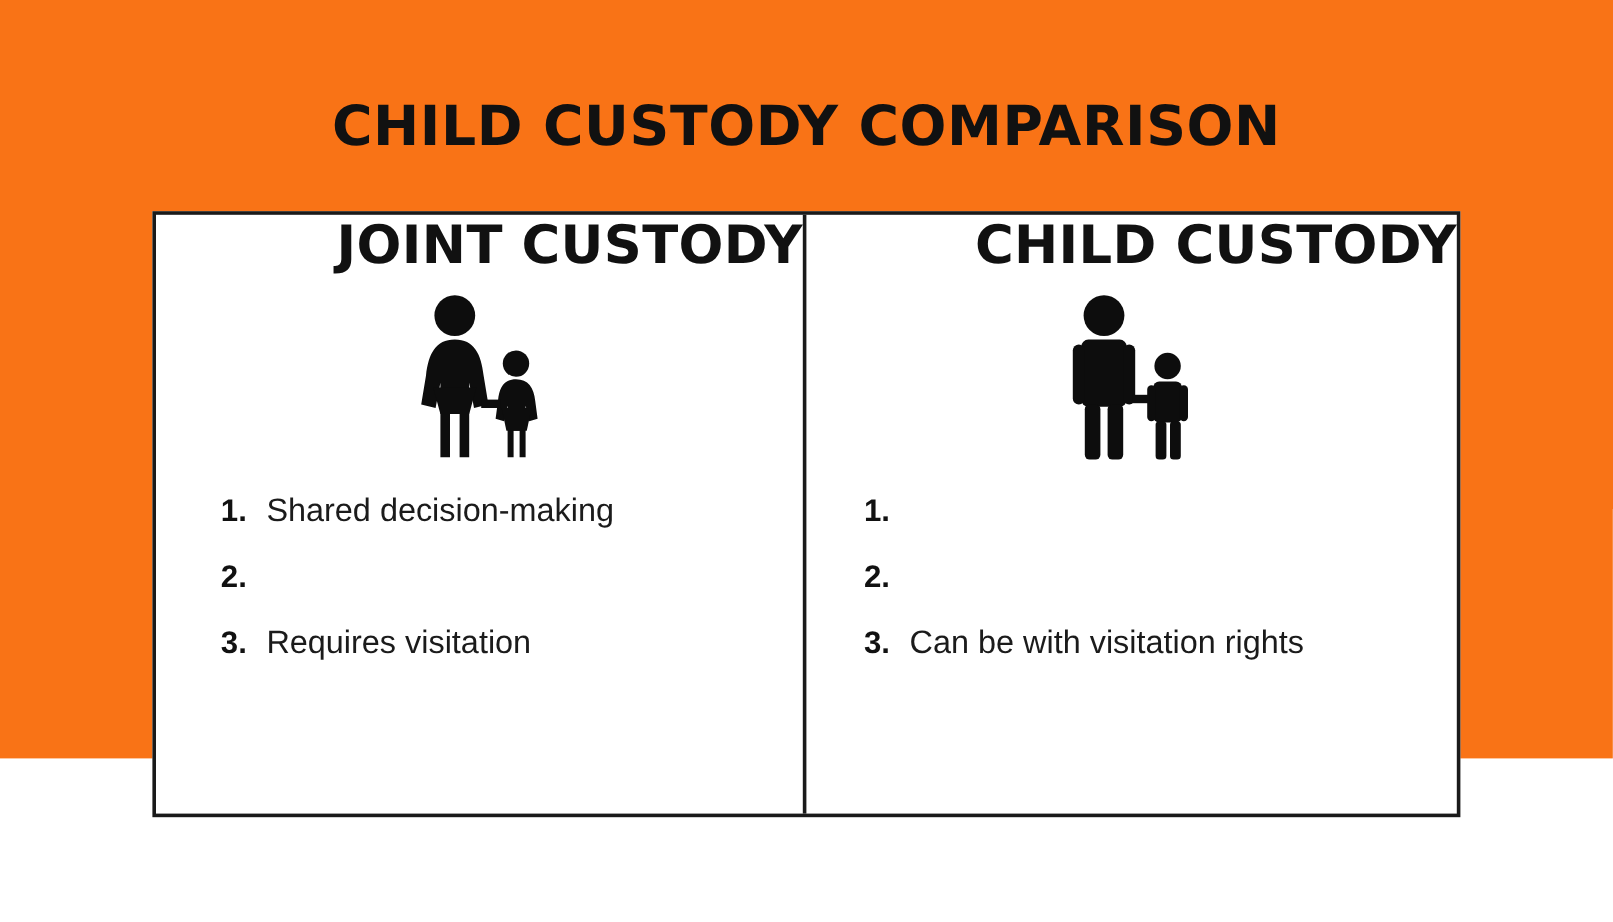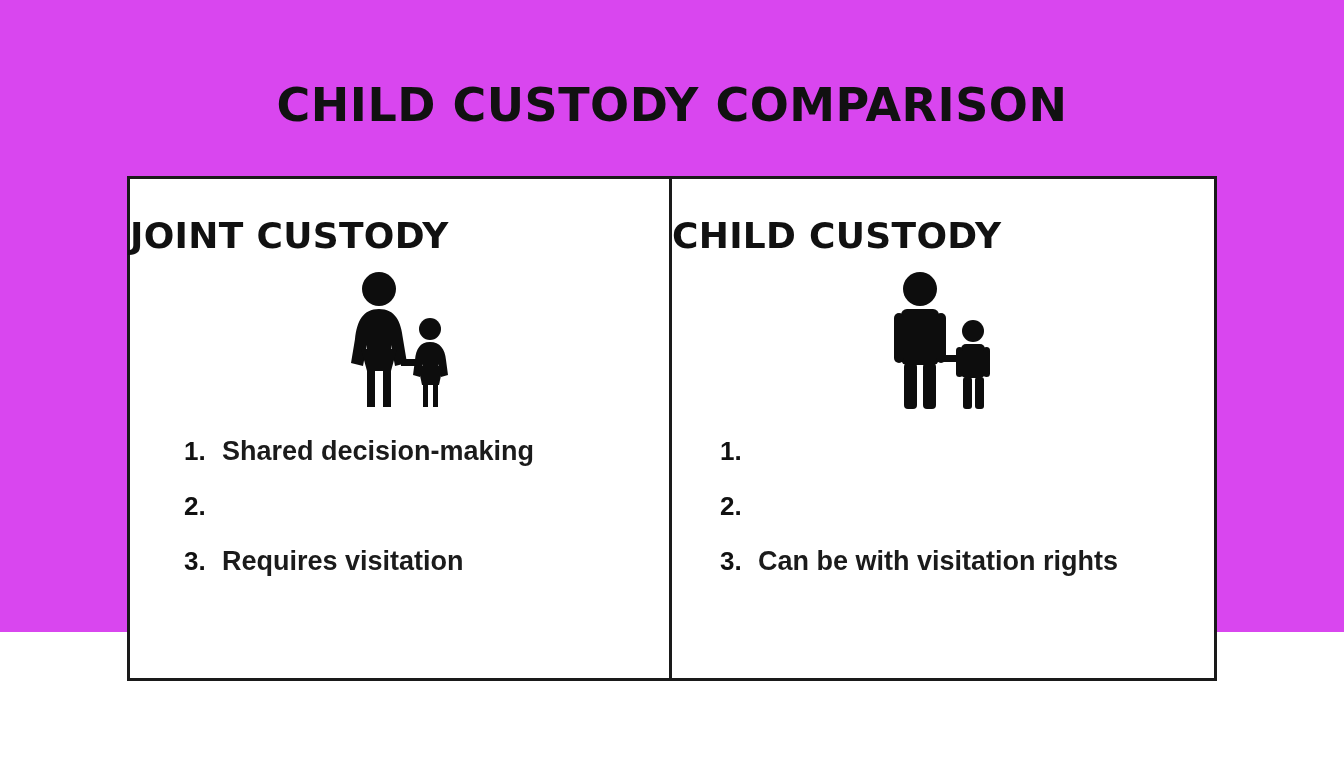--- a/index.html
+++ b/index.html
@@ -10,21 +10,21 @@
     width: 1344px;
     height: 768px;
     background: #ffffff;
     font-family: "Liberation Sans", sans-serif;
     overflow: hidden;
   }
   .canvas {
     position: relative;
     width: 1344px;
     height: 632px;
-    background: #d946ef;
+    background: #f97316;
   }
   .title {
     position: absolute;
     top: 78px;
     left: 0;
     width: 1344px;
     text-align: center;
     font-size: 46px;
     font-weight: bold;
     letter-spacing: 0.5px;
@@ -45,25 +45,24 @@
   .col {
     position: relative;
     flex: 1 1 50%;
     box-sizing: border-box;
     padding: 0;
   }
   .col.left {
     border-right: 3px solid #1a1a1a;
   }
   .col-header {
-    text-align: left;
-    font-size: 36px;
+    text-align: right;
+    font-size: 44px;
     font-weight: bold;
     color: #111111;
-    margin-top: 36px;
     letter-spacing: 0.3px;
     font-family: "DejaVu Sans", sans-serif;
   }
   .icon-wrap {
     height: 160px;
     display: flex;
     align-items: center;
     justify-content: center;
     margin-top: 6px;
   }
@@ -81,21 +80,21 @@
     white-space: nowrap;
   }
   .num {
     font-weight: bold;
     width: 38px;
     flex: 0 0 38px;
     font-size: 26px;
     color: #111111;
   }
   .item-text {
-    font-weight: 700;
+    font-weight: 400;
   }
   .col.right .list {
     padding-left: 48px;
   }
 </style>
 </head>
 <body>
 
 <div class="canvas">
 

